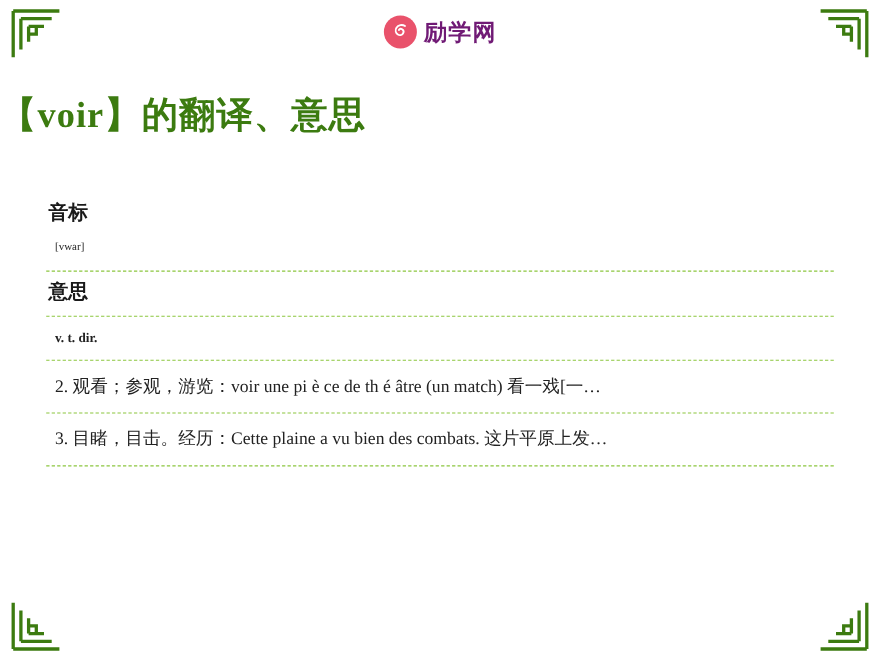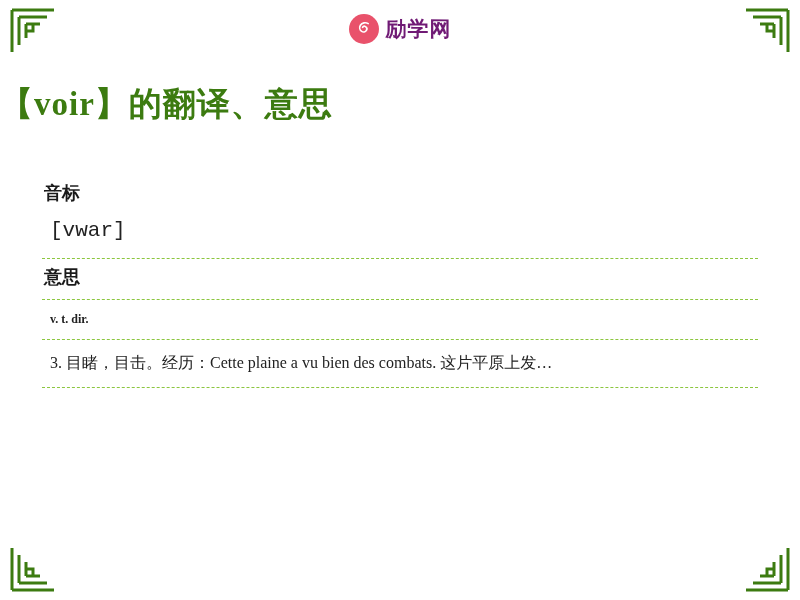--- a/index.html
+++ b/index.html
@@ -88,24 +88,23 @@
   .row {
     border-top: 1px dashed #8cc63f;
     padding: 13px 6px 13px 8px;
     font-size: 16px;
     color: #222222;
     white-space: nowrap;
     overflow: hidden;
     text-overflow: ellipsis;
   }
   .row.pron {
-    font-size: 21px;
+    font-size: 10px;
     border-top: none;
     padding: 4px 6px 16px 8px;
-    font-family: Liberation Mono, monospace;
   }
   .row.pos {
     font-weight: bold;
     font-size: 12px;
     padding: 12px 6px 12px 8px;
   }
   .divider {
     border-top: 1px dashed #8cc63f;
     height: 0;
     font-size: 0;
@@ -172,15 +171,16 @@
   <div class="section-head">音标</div>
   <div class="row pron">[vwar]</div>
 
   <div class="divider"></div>
 
   <div class="section-head">意思</div>
 
   <div class="divider"></div>
   <div class="row pos" style="border-top:none;">v. t. dir.</div>
 
+  <div class="row">2. 观看；参观，游览：voir une pi è ce de th é âtre (un match) 看一戏[一…</div>
   <div class="row">3. 目睹，目击。经历：Cette plaine a vu bien des combats. 这片平原上发…</div>
   <div class="divider"></div>
 </div>
 
 </body></html>

